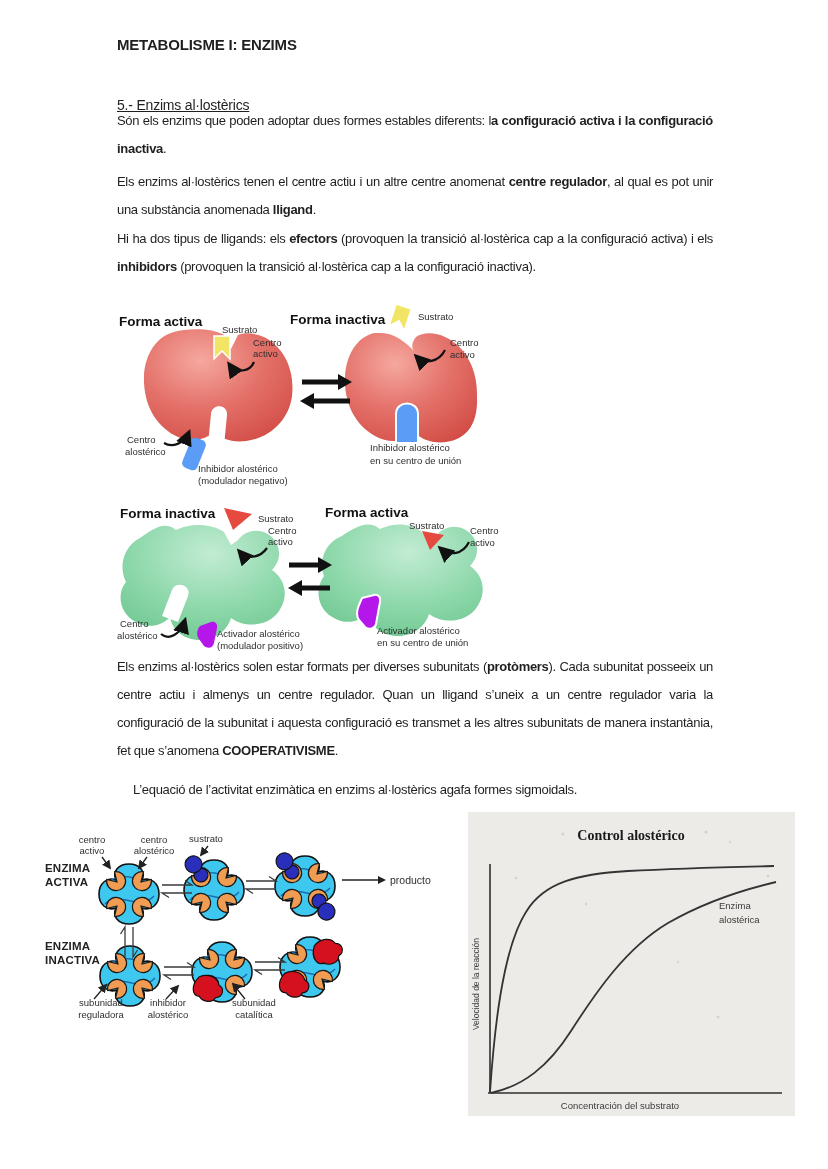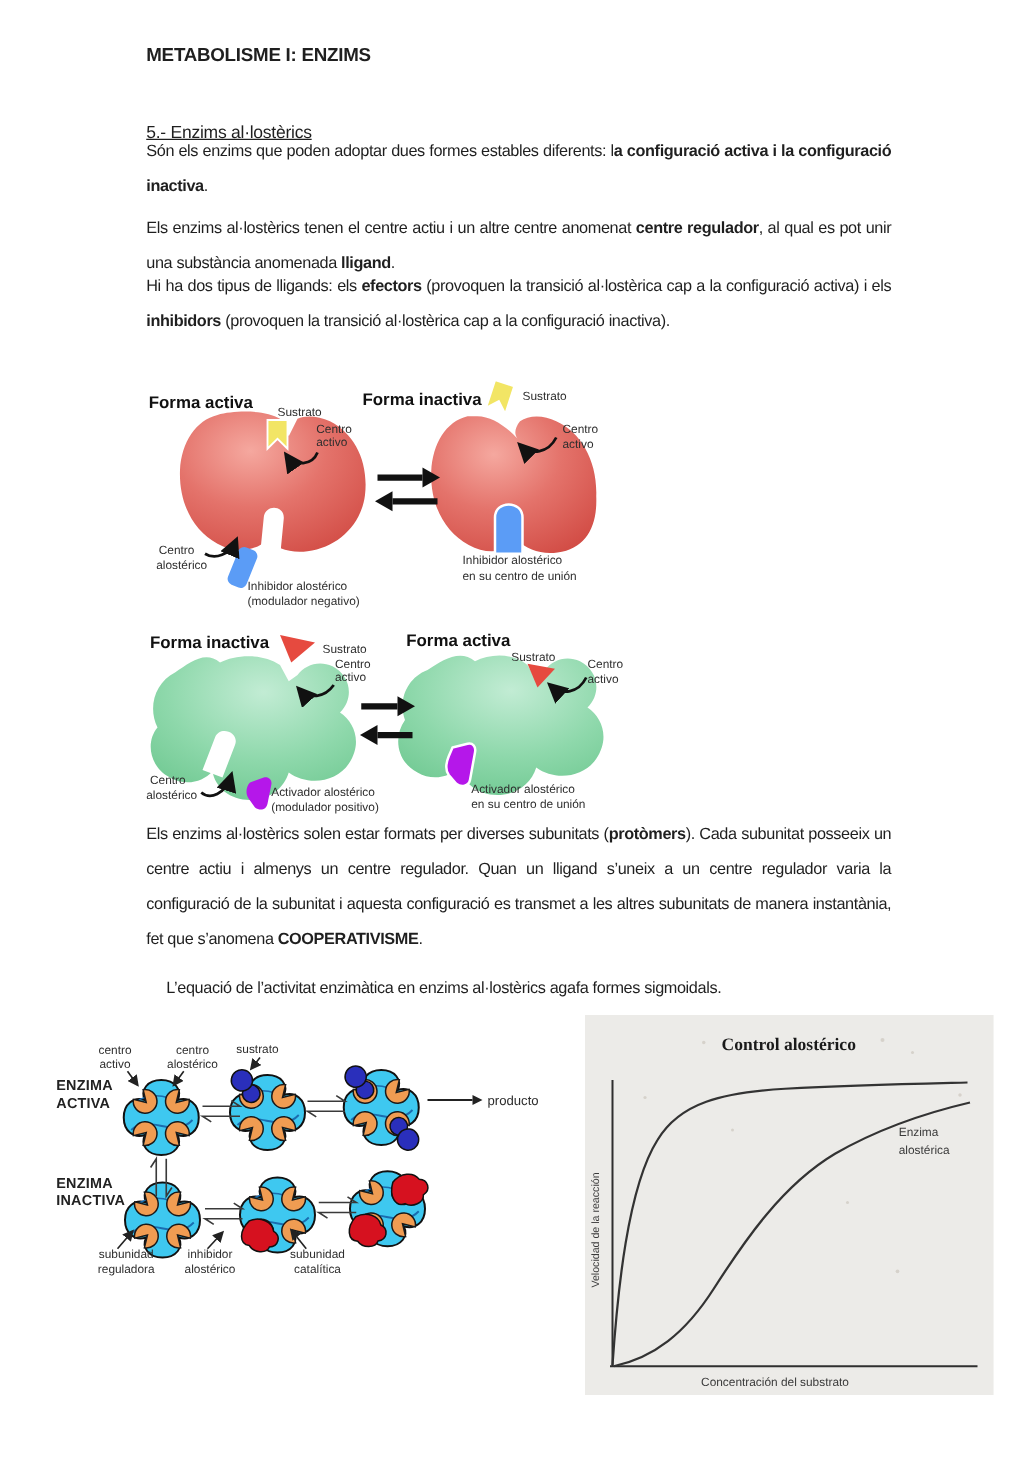--- a/index.html
+++ b/index.html
@@ -23,21 +23,21 @@
 <body>
 
 <div class="abs doc-header" style="left:117px;top:36px;">METABOLISME I: ENZIMS</div>
 
 <div class="abs sec-title" style="left:117px;top:97px;">5.- Enzims al·lostèrics</div>
 
 <p class="abs para" style="left:117px;top:107px;margin:0;"><span>Són els enzims que poden adoptar dues formes estables diferents: l</span><b>a configuració activa i la configuració inactiva</b><span>.</span></p>
 
 <p class="abs para" style="left:117px;top:168px;margin:0;"><span>Els enzims al·lostèrics tenen el centre actiu i un altre centre anomenat </span><b>centre regulador</b><span>, al qual es pot unir una substància anomenada </span><b>lligand</b><span>.</span></p>
 
-<p class="abs para" style="left:117px;top:215px;margin:0;"><span>Hi ha dos tipus de lligands: els </span><b>efectors</b><span> (provoquen la transició al·lostèrica cap a la configuració activa) i els </span><b>inhibidors</b><span> (provoquen la transició al·lostèrica cap a la configuració inactiva).</span></p>
+<p class="abs para" style="left:117px;top:225px;margin:0;"><span>Hi ha dos tipus de lligands: els </span><b>efectors</b><span> (provoquen la transició al·lostèrica cap a la configuració activa) i els </span><b>inhibidors</b><span> (provoquen la transició al·lostèrica cap a la configuració inactiva).</span></p>
 
 <p class="abs para" style="left:117px;top:653px;margin:0;"><span>Els enzims al·lostèrics solen estar formats per diverses subunitats (</span><b>protòmers</b><span>). Cada subunitat posseeix un centre actiu i almenys un centre regulador. Quan un lligand s’uneix a un centre regulador varia la configuració de la subunitat i aquesta configuració es transmet  a les altres subunitats de manera instantània, fet que s’anomena </span><b>COOPERATIVISME</b><span>.</span></p>
 
 <p class="abs para" style="left:117px;top:760px;margin:16px;"><span>L’equació de l’activitat enzimàtica en enzims al·lostèrics agafa formes sigmoidals.</span></p>
 
 <svg class="abs" style="left:112px;top:302px;" width="372" height="192" viewBox="0 0 372 192">
   <defs>
     <radialGradient id="gradRed" cx="38%" cy="28%" r="90%">
       <stop offset="0%" stop-color="#f5a89f"></stop>
       <stop offset="45%" stop-color="#e4736b"></stop>

